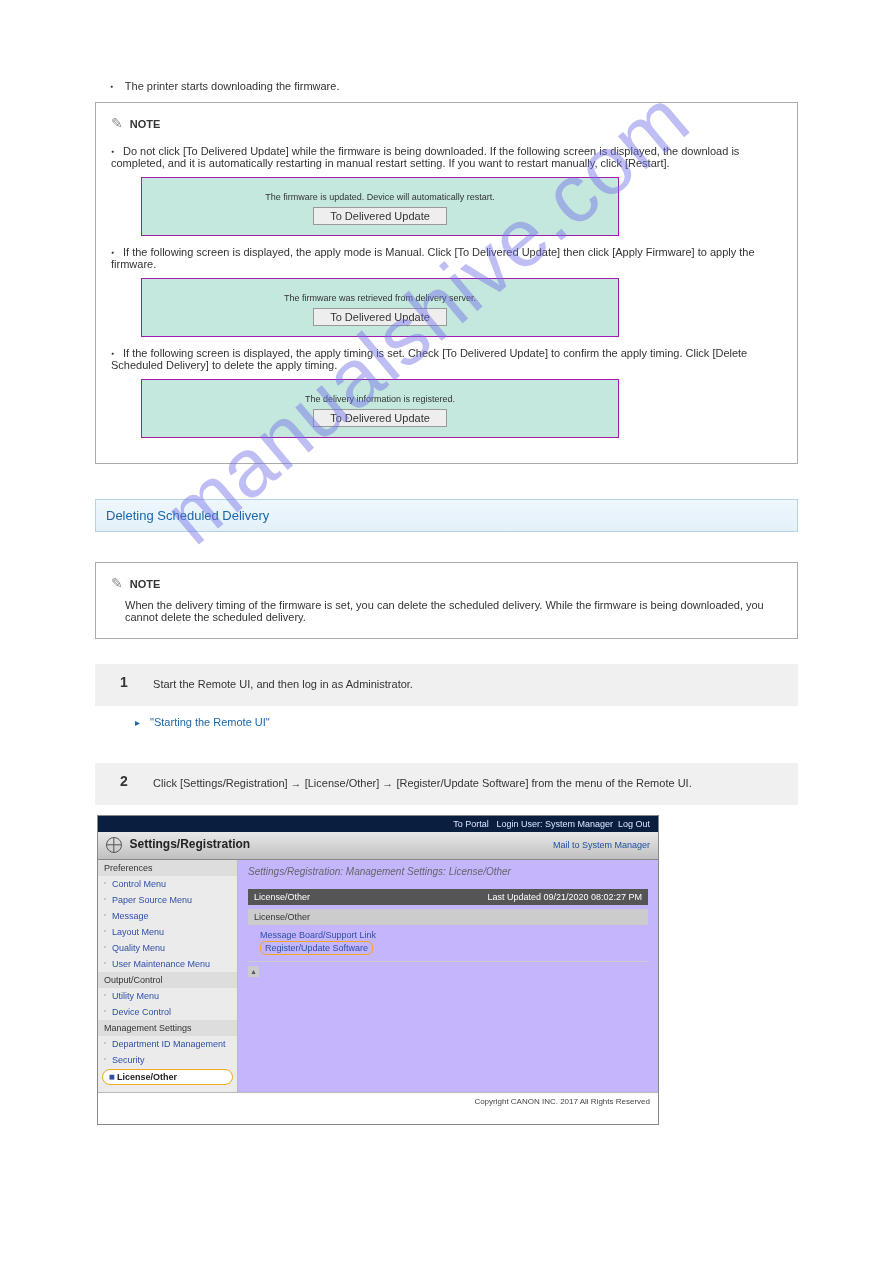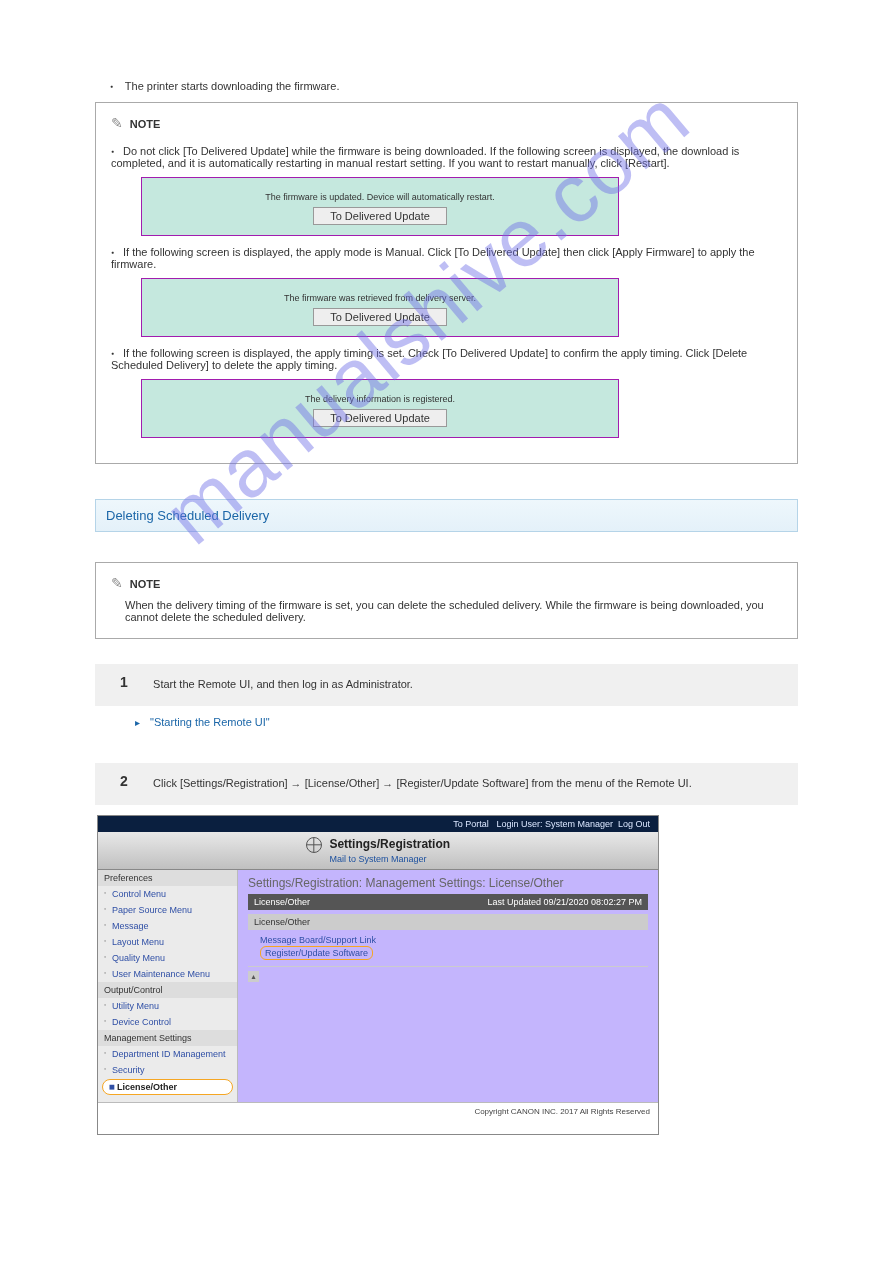--- a/index.html
+++ b/index.html
@@ -76,21 +76,20 @@
   .arrow-bullet { color:#1b66a8; font-size:10px; display:inline-block; width:12px;}
   .link-row { padding: 10px 0 10px 40px; font-size:11px;}
   
   .ui-shot { width: 562px; border: 1px solid #888; margin: 10px 0 0 2px; font-size: 9px; }
   .ui-topbar { background: #0a1f3f; color: #fff; text-align: right; padding: 3px 8px; }
   .ui-topbar span { color: #dbe7ff; }
   .ui-ribbon {
     background: linear-gradient(#e8e8e8, #c0c0c0);
     padding: 5px 8px; display: flex; justify-content: space-between; align-items: center;
     border-bottom: 1px solid #888;
-    flex-direction: column;
   }
   .ui-ribbon .title { font-weight: bold; font-size: 12px; color: #222; }
   .ui-ribbon .spokes {
     display:inline-block; width:16px; height:16px;
     border:1.4px solid #555; border-radius:50%;
     position:relative; margin-right:5px; vertical-align:middle; top:-1px;
   }
   .ui-ribbon .spokes::before, .ui-ribbon .spokes::after {
     content:""; position:absolute; background:#555; top:50%; left:50%;
   }
@@ -98,21 +97,21 @@
   .ui-ribbon .spokes::after  { width:14px; height:1.4px; transform:translate(-50%,-50%); }
   .ui-ribbon .mail-link { color: #1b4f9e; font-size:9px; }
   .ui-body { display: flex; background:#c4b5fd; }
   .ui-sidebar { width: 140px; background: #ebebeb; border-right: 1px solid #bbb; padding-bottom:6px; }
   .ui-sidebar .cat { background:#ddd; padding:3px 6px; font-size:9px; color:#333; }
   .ui-sidebar .item { padding:3px 6px 3px 14px; font-size:9px; color:#2f4fa5; position:relative;}
   .ui-sidebar .item::before { content:"▫"; color:#888; position:absolute; left:6px; font-size:7px; top:3px;}
   .ui-sidebar .item.sel { background:#fff; color:#222; font-weight:bold; border:1.5px solid #f5a623; border-radius:8px; margin:1px 4px; padding:2px 6px 2px 14px;}
   .ui-sidebar .item.sel::before { content:"◼"; color:#2f4fa5;}
   .ui-main { flex:1; padding: 6px 10px 10px 10px; min-height:210px; position:relative;}
-  .ui-crumb { font-size:12px; color:#666; margin-bottom:4px;}
+  .ui-crumb { font-size:10px; color:#666; margin-bottom:12px;font-style:italic;}
   .ui-bar-dark { background:#555; color:#fff; padding:3px 6px; display:flex; justify-content:space-between; font-size:9px;}
   .ui-bar-light { background:#ccc; color:#333; padding:3px 6px; font-size:9px; margin-top:4px;}
   .ui-links { padding:4px 0 0 12px; font-size:9px;}
   .ui-links .lnk { color:#2f4fa5; display:block; padding:1px 0;}
   .ui-links .lnk.boxed { border:1.5px solid #f5a623; border-radius:6px; display:inline-block; padding:1px 4px;}
   .ui-divider { border-top:1px solid #ccc; margin:6px 0 0 0;}
   .ui-arrow { display:inline-block; width:11px; height:11px; background:#ccc; color:#555; text-align:center; line-height:11px; font-size:8px; margin:4px 0 0 0;}
   .ui-footer { text-align:right; padding:4px 8px 18px 8px; font-size:8px; color:#444; border-top:1px solid #bbb; background:#fff;}
 </style>
 </head>

